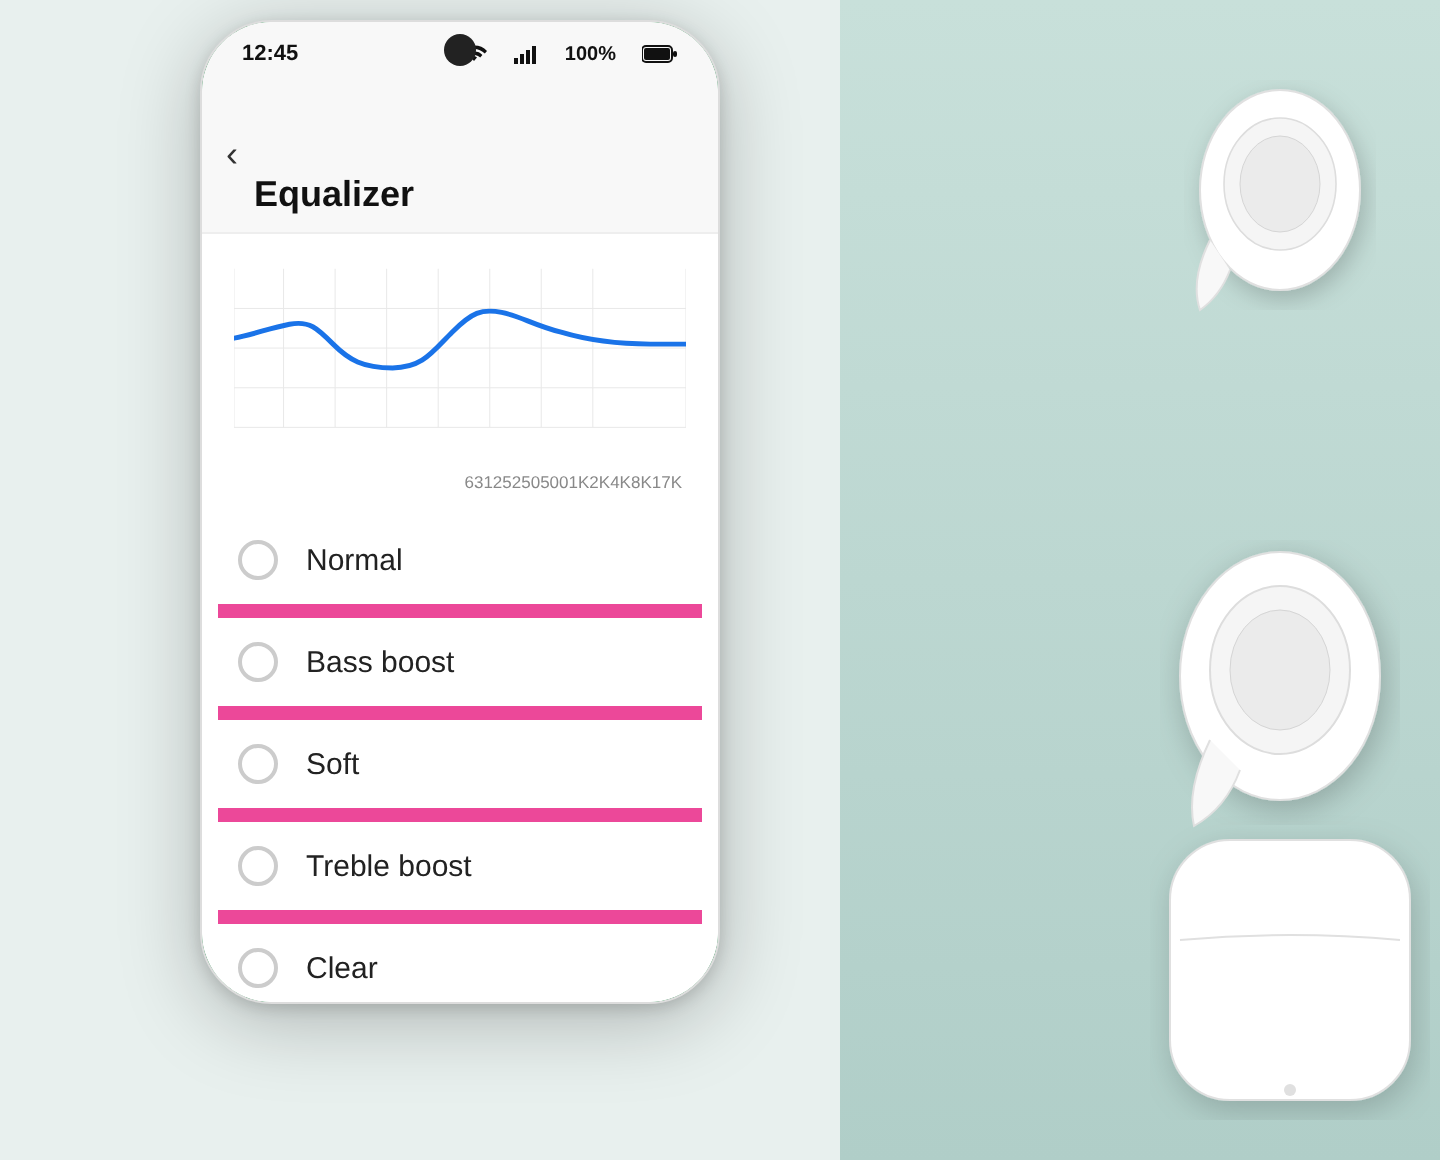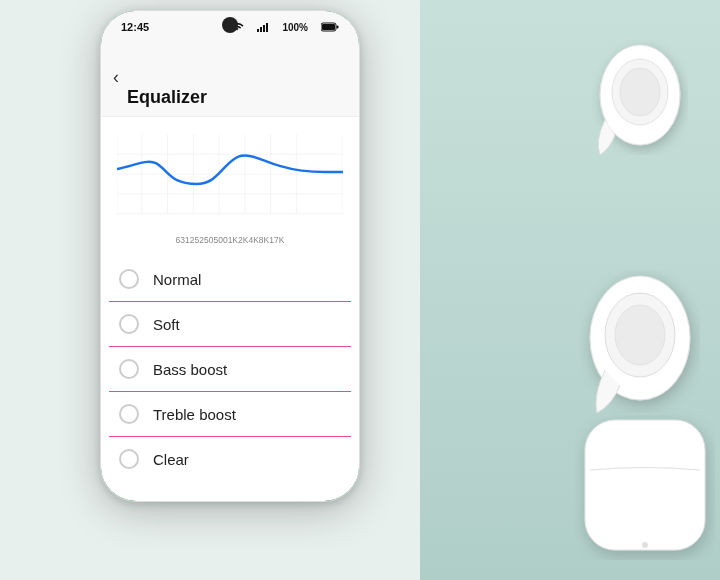--- a/index.html
+++ b/index.html
@@ -113,38 +113,38 @@
       background: #ffffff;
     }
 
     .eq-chart {
       width: 100%;
       height: 100px;
     }
 
     .chart-labels {
       display: flex;
-      justify-content: center;
+      justify-content: flex-end;
       padding: 2px 2px 8px 2px;
       font-size: 8.5px;
       color: #888;
     }
 
     
     .eq-options {
       padding: 0 8px;
       background: #ffffff;
       overflow-y: auto;
     }
 
     .eq-option {
       display: flex;
       align-items: center;
       padding: 12px 10px;
-      border-bottom: 1px solid #ec4899;
+      border-bottom: 7px solid #ec4899;
       cursor: pointer;
     }
 
     .eq-option:last-child {
       border-bottom: none;
     }
 
     .radio-circle {
       width: 20px;
       height: 20px;
@@ -278,26 +278,26 @@
 
     <div class="eq-options">
 
       <div class="eq-option">
         <div class="radio-circle"></div>
         <span class="option-label">Normal</span>
       </div>
 
       <div class="eq-option">
         <div class="radio-circle"></div>
+        <span class="option-label">Bass boost</span>
+      </div>
+
+      <div class="eq-option">
+        <div class="radio-circle"></div>
         <span class="option-label">Soft</span>
-      </div>
-
-      <div class="eq-option">
-        <div class="radio-circle"></div>
-        <span class="option-label">Bass boost</span>
       </div>
 
 
       <div class="eq-option">
         <div class="radio-circle"></div>
         <span class="option-label">Treble boost</span>
       </div>
 
       <div class="eq-option">
         <div class="radio-circle"></div>

